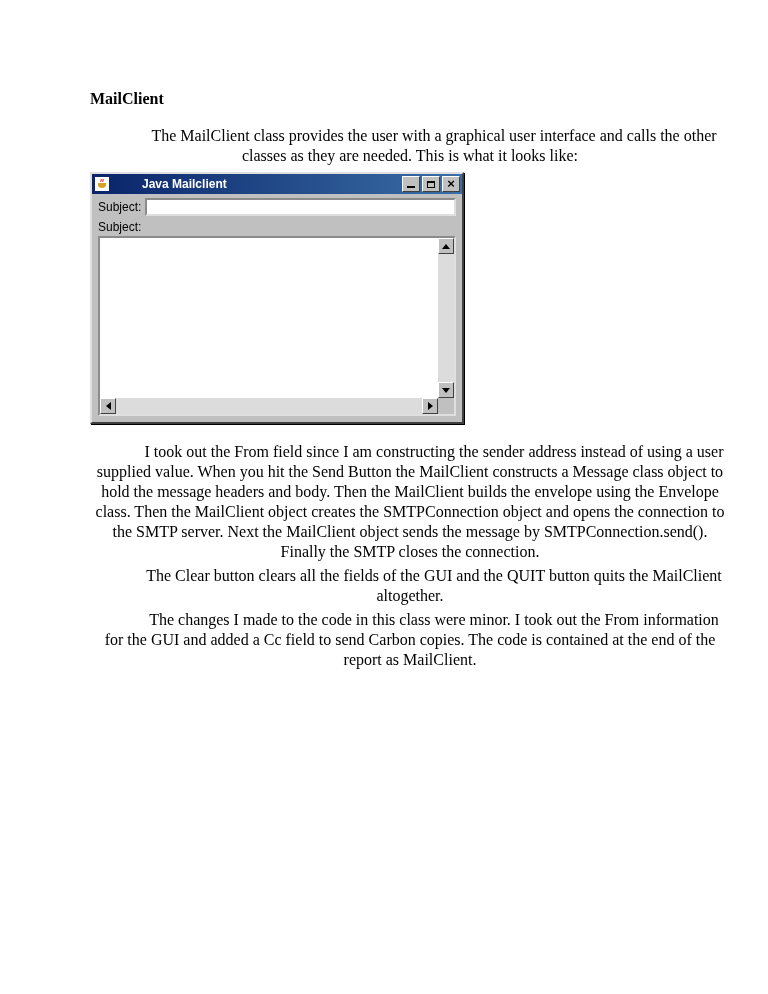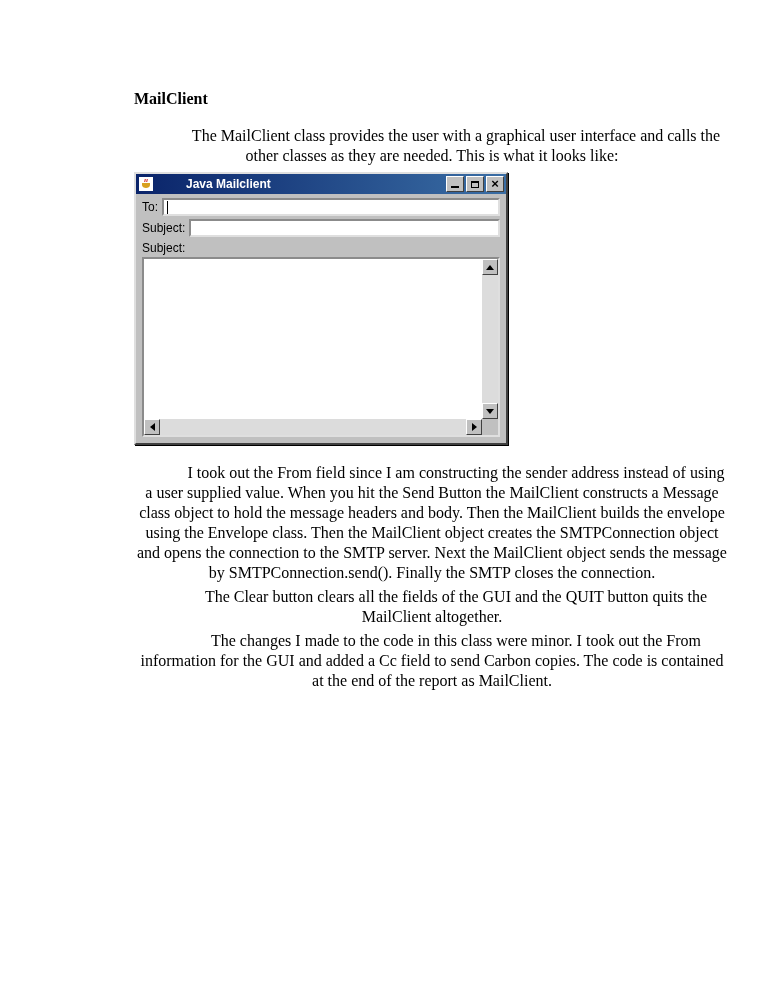--- a/index.html
+++ b/index.html
@@ -6,21 +6,20 @@
     margin: 0;
     padding: 0;
     background: #ffffff;
     font-family: "Times New Roman", Times, serif;
     font-size: 16px;
     color: #000;
     width: 768px;
   }
   .page {
     padding: 90px 38px 60px 90px;
-    margin-left: 44px;
   }
   .section-title {
     font-weight: bold;
     margin-bottom: 18px;
   }
   .para {
     margin: 0 0 4px 0;
     line-height: 1.25;
     text-align: center;
   }
@@ -207,24 +206,20 @@
       <span class="title-text">Java Mailclient</span>
       <div class="btns">
         <div class="wbtn min"></div>
         <div class="wbtn max"></div>
         <div class="wbtn close"></div>
       </div>
     </div>
 
     <div class="form-area">
       <div class="field-row">
-        <label>To:</label>
-        <div class="sunken-input"><span class="caret"></span></div>
-      </div>
-      <div class="field-row">
         <label>Subject:</label>
         <div class="sunken-input"></div>
       </div>
       <span class="msg-label">Subject:</span>
 
       <div class="msg-wrap">
         <textarea class="msg-textarea" style=""></textarea>
         <div class="vscroll">
           <div class="sbtn up">
               <div class="arrow u"></div>

